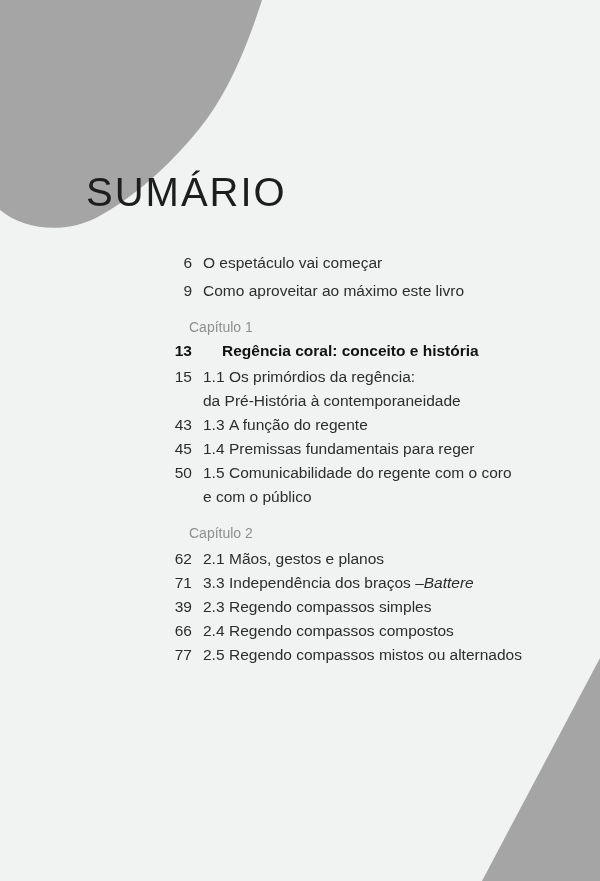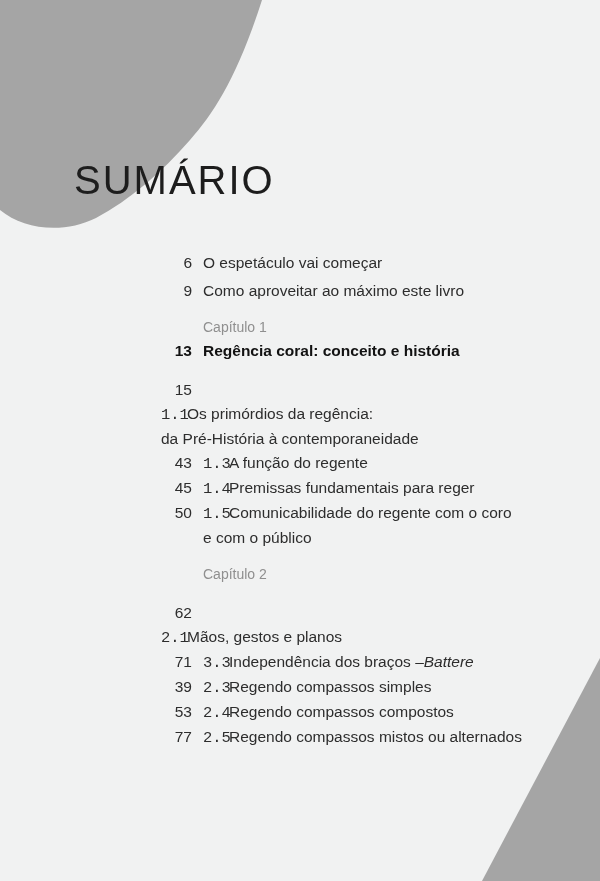--- a/index.html
+++ b/index.html
@@ -20,21 +20,21 @@
     left: 0;
     top: 0;
     width: 600px;
     height: 881px;
     z-index: 0;
   }
   .page-title {
     position: absolute;
     left: 74px;
     top: 158px;
-    margin: 0;
+    margin: 12px;
     z-index: 2;
     font-size: 40px;
     font-weight: 300;
     letter-spacing: 2px;
     color: #1d1d1d;
     font-family: "Liberation Sans", "DejaVu Sans", sans-serif;
   }
   .toc {
     position: absolute;
     left: 150px;
@@ -54,34 +54,34 @@
     width: 42px;
     text-align: right;
   }
   .row .body {
     margin-left: 11px;
     white-space: nowrap;
   }
   .row.bold {
     font-weight: 700;
     color: #121212;
+    gap: 19px;
   }
   .row.mt4  { margin-top: 4px; }
-  .row.gap9 { margin-top: 15px; flex-direction: column; }
+  .row.gap9 { margin-top: 2px; }
   .chapter-label {
-    margin-left: 53px;
+    margin-left: 39px;
     margin-top: 12px;
     font-size: 14px;
     line-height: 24px;
     color: #8f8f8f;
   }
   .section-num {
     display: inline-block;
     width: 26px;
-    font-family: Liberation Mono, monospace;
   }
   .body em { font-style: italic; }
 </style>
 </head>
 <body>
 
 <div class="page" style="--bg-color: #f1f2f2;">
 
   <svg class="bg-shapes" viewBox="0 0 600 881" xmlns="http://www.w3.org/2000/svg" aria-hidden="true">
     <path class="shape-fill" d="M0,0 L262,0 C238,75 215,112 190,140 C162,172 130,200 96,218 C64,234 24,230 0,210 Z" fill="#a5a5a5"></path>
@@ -127,21 +127,21 @@
       </div>
       <div class="row">
         <span class="num">71</span>
         <span class="body"><span class="section-num">3.3</span>Independência dos braços –<em>Battere</em></span>
       </div>
       <div class="row">
         <span class="num">39</span>
         <span class="body"><span class="section-num">2.3</span>Regendo compassos simples</span>
       </div>
       <div class="row">
-        <span class="num">53</span>
+        <span class="num">66</span>
         <span class="body"><span class="section-num">2.4</span>Regendo compassos compostos</span>
       </div>
       <div class="row">
         <span class="num">77</span>
         <span class="body"><span class="section-num">2.5</span>Regendo compassos mistos ou alternados</span>
       </div>
     </div>
 
 </div>
 

